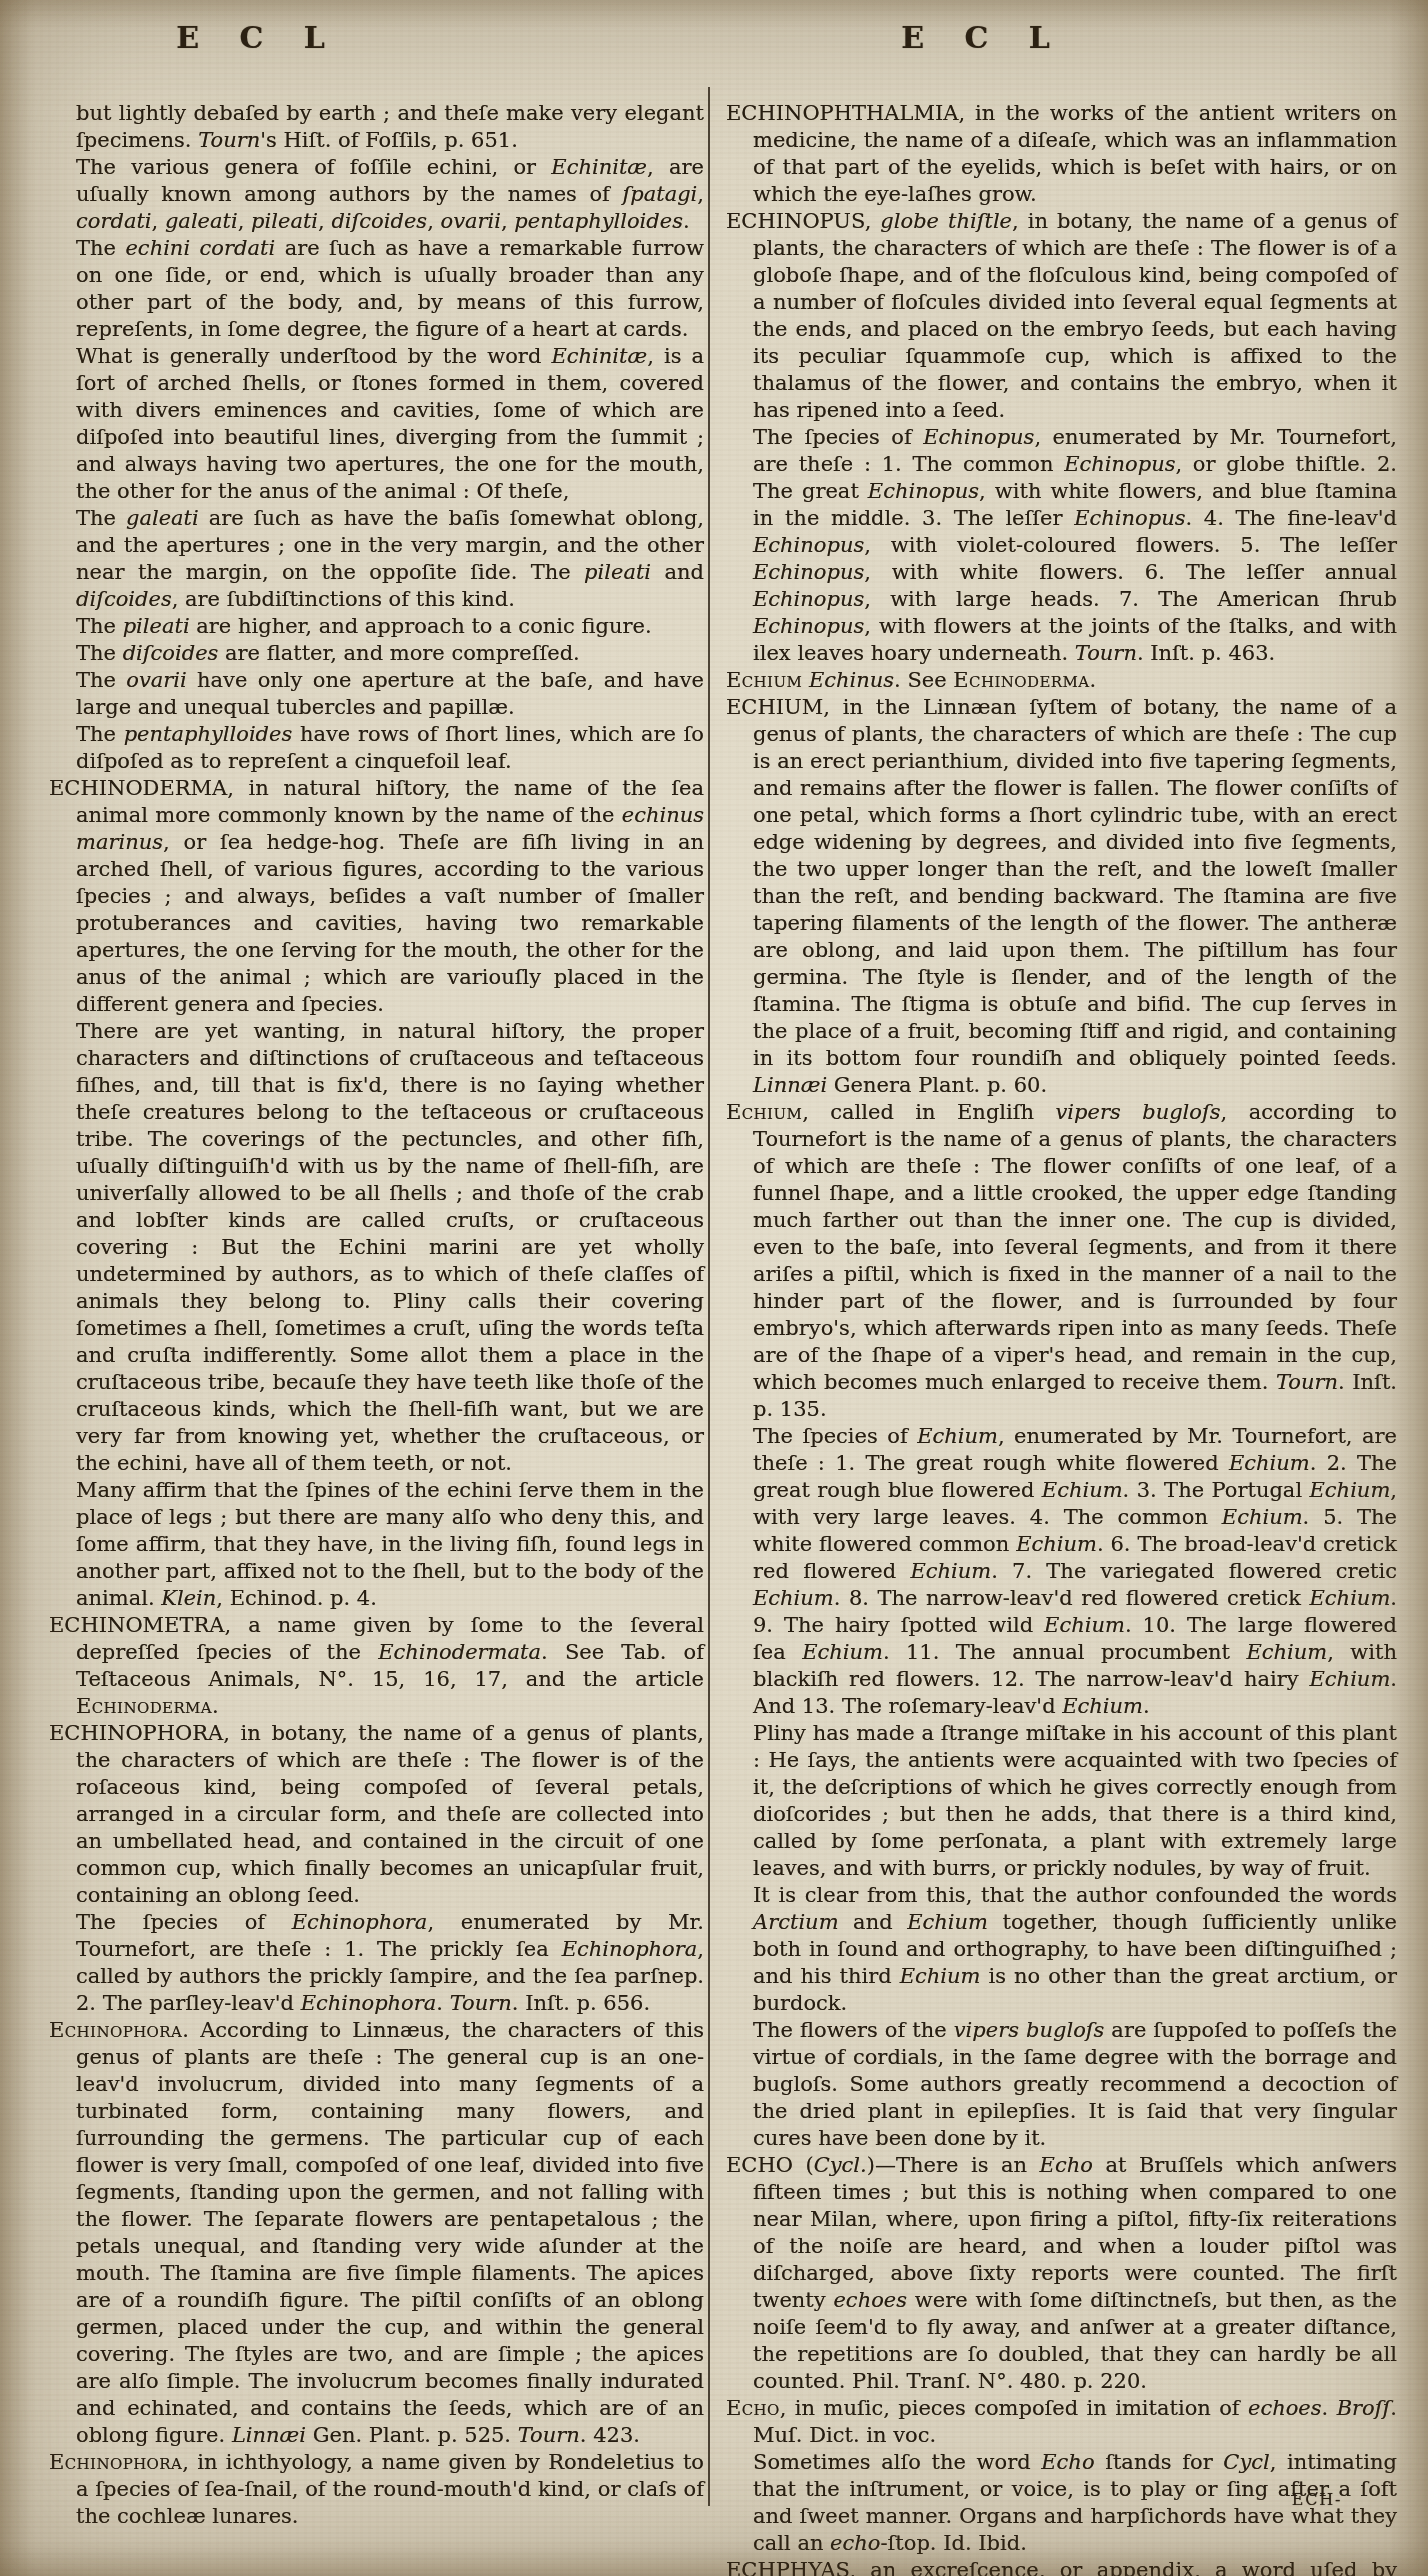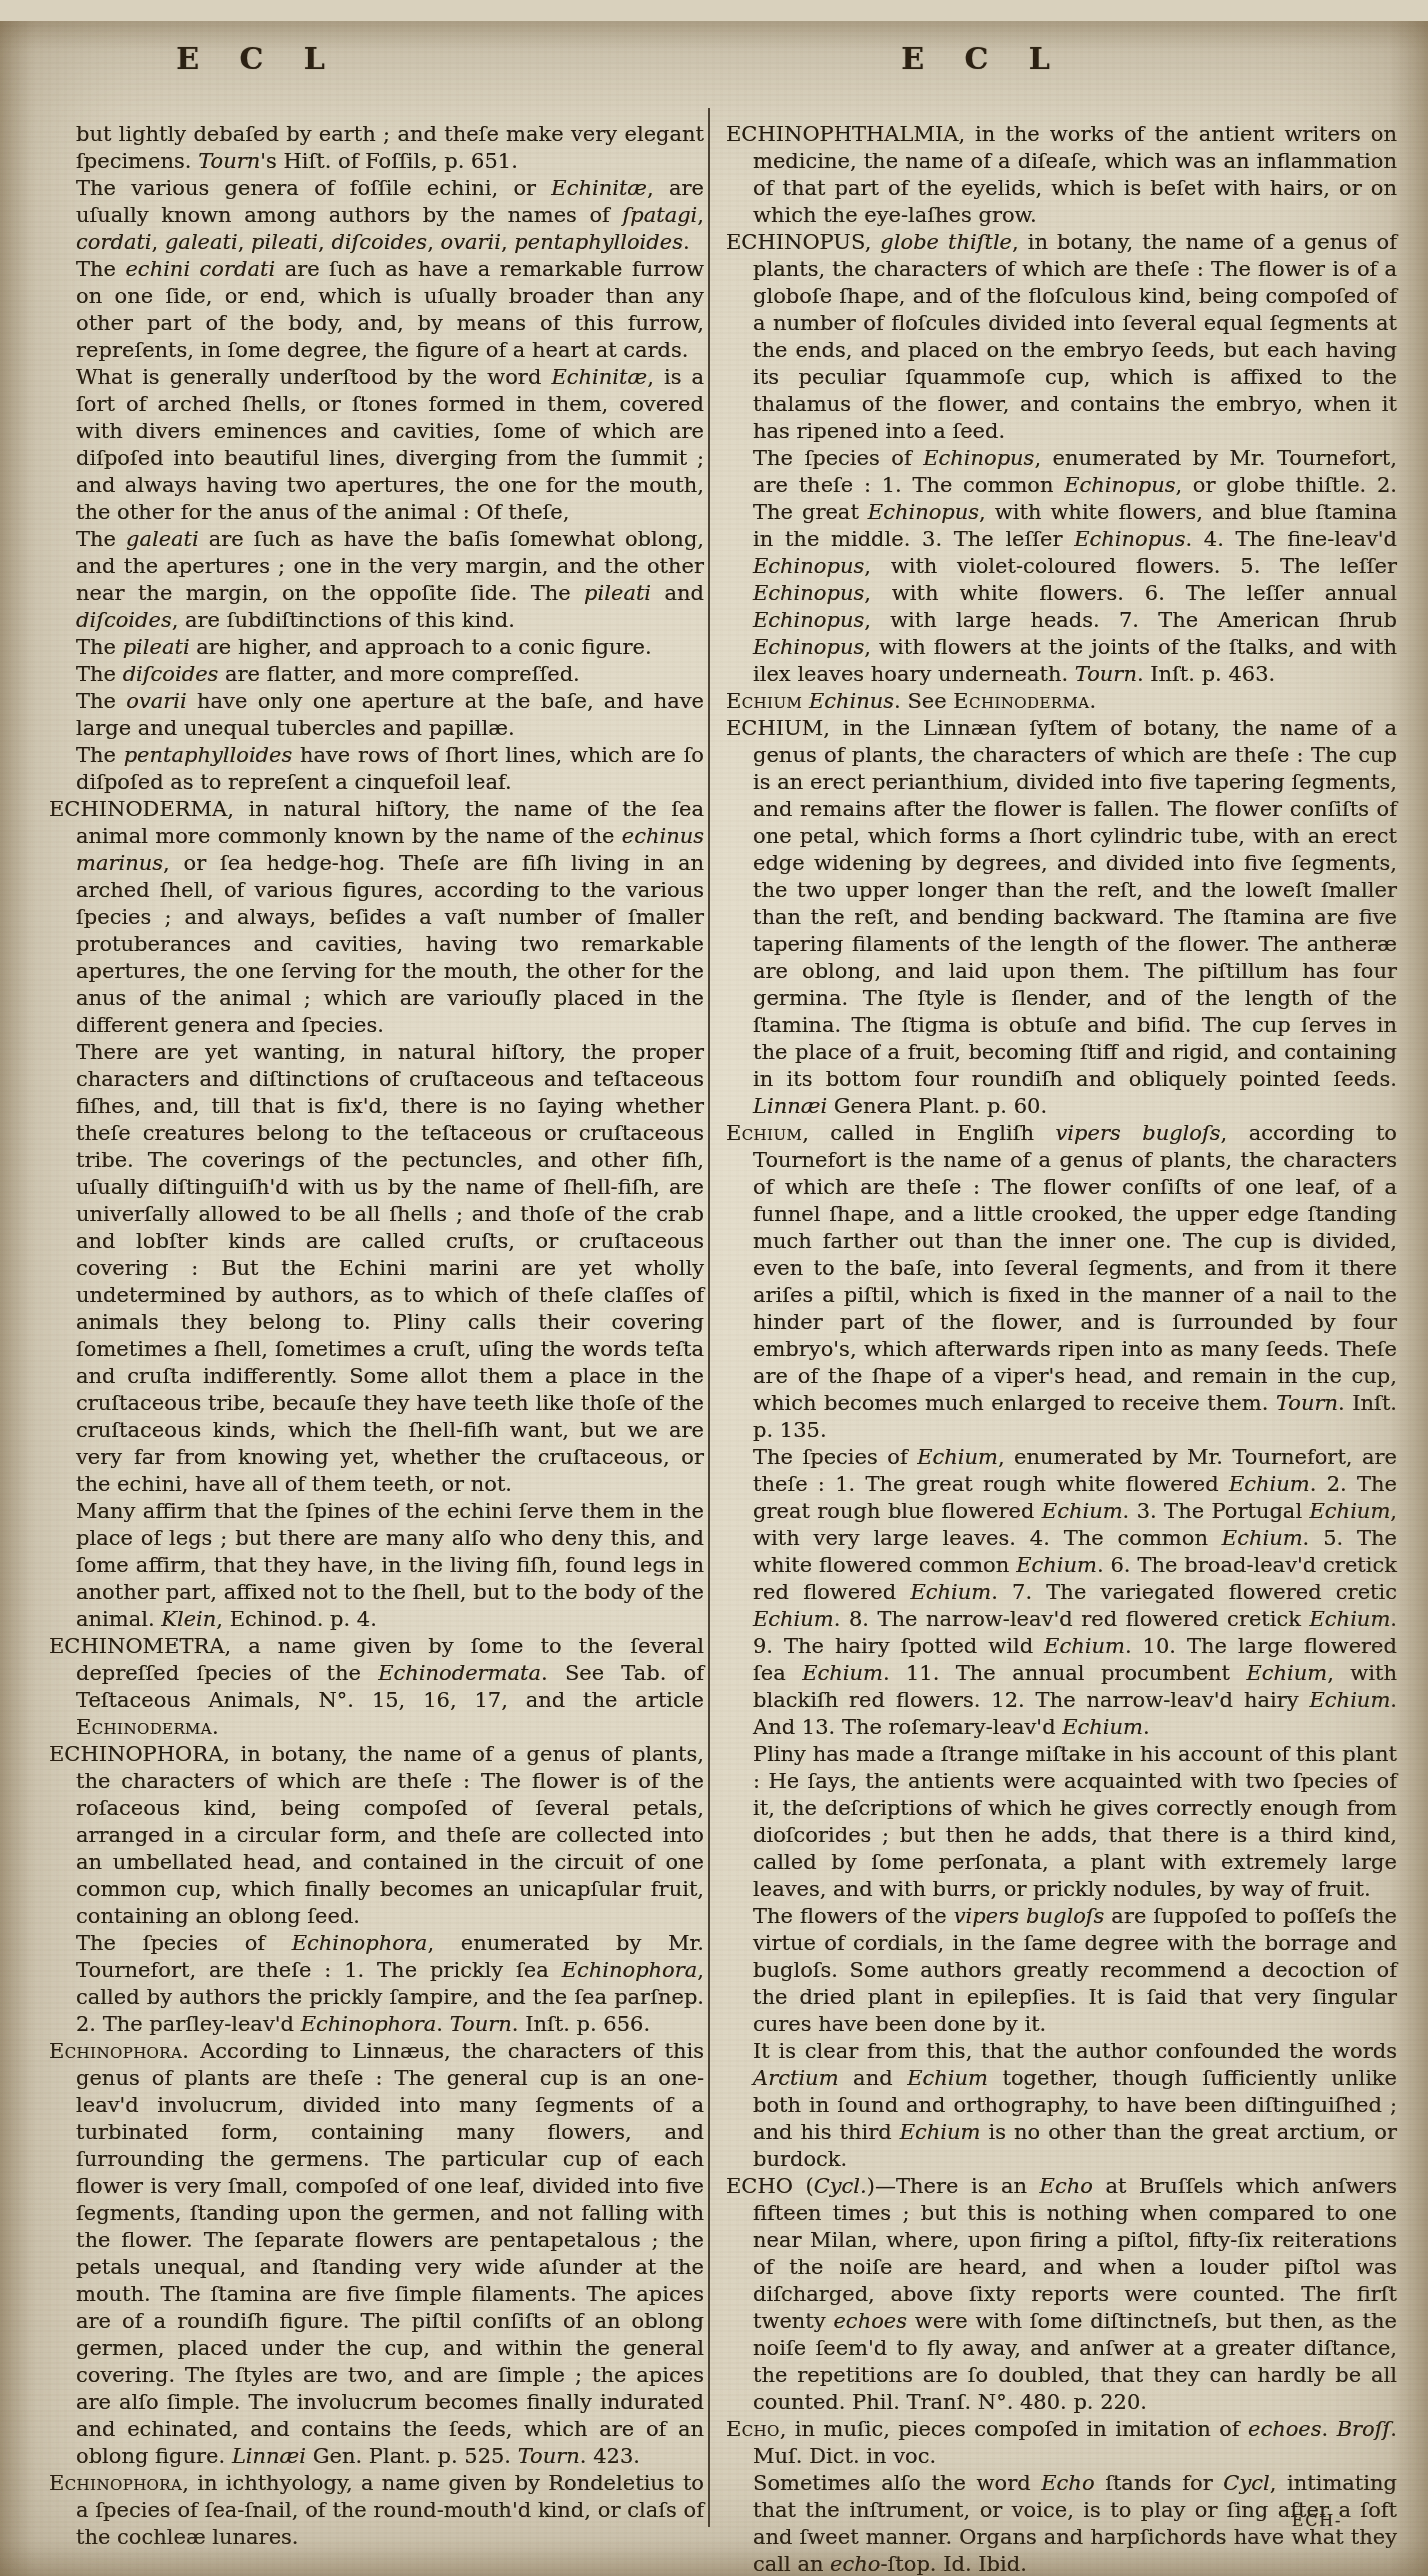--- a/index.html
+++ b/index.html
@@ -21,21 +21,20 @@
     position:absolute;inset:0;
     background:
       radial-gradient(ellipse 120% 90% at 50% 42%, rgba(255,252,240,0.30), rgba(255,252,240,0) 65%),
       repeating-linear-gradient(0deg, rgba(125,105,70,0.045) 0 1.8px, rgba(0,0,0,0) 1.8px 5.3px),
       repeating-linear-gradient(90deg, rgba(125,105,70,0.025) 0 2.7px, rgba(0,0,0,0) 2.7px 8px),
       linear-gradient(90deg, rgba(110,88,52,0.30) 0, rgba(110,88,52,0) 34px),
       linear-gradient(270deg, rgba(110,88,52,0.26) 0, rgba(110,88,52,0) 39px),
       linear-gradient(180deg, rgba(110,88,52,0.22) 0, rgba(110,88,52,0) 30px),
       linear-gradient(0deg, rgba(110,88,52,0.24) 0, rgba(110,88,52,0) 36px),
       var(--paper);
-    margin-top: 21px;
   }
   .page::after{
     content:"";position:absolute;inset:0;pointer-events:none;
     box-shadow:inset 0 0 142px rgba(92,72,40,0.38), inset 0 0 25px rgba(92,72,40,0.18);
   }
   .running-head{
     position:absolute;top:19.6px;width:196px;
     font-size:30px;font-weight:bold;letter-spacing:15px;
     text-align:center;color:var(--ink);
     text-shadow:0 0 0.9px rgba(38,29,17,0.55);
@@ -95,22 +94,22 @@
 
   <div class="column" id="col-right">
       <p class="entry">ECHINOPHTHALMIA, in the works of the antient writers on medicine, the name of a diſeaſe, which was an inflammation of that part of the eyelids, which is beſet with hairs, or on which the eye-laſhes grow.</p>
       <p class="entry">ECHINOPUS, <i>globe thiſtle</i>, in botany, the name of a genus of plants, the characters of which are theſe :  The flower is of a globoſe ſhape, and of the floſculous kind, being compoſed of a number of floſcules divided into ſeveral equal ſegments at the ends, and placed on the embryo ſeeds, but each having its peculiar ſquammoſe cup, which is affixed to the thalamus of the flower, and contains the embryo, when it has ripened into a ſeed.</p>
       <p class="para">The ſpecies of <i>Echinopus</i>, enumerated by Mr. Tournefort, are theſe :  1. The common <i>Echinopus</i>, or globe thiſtle.  2. The great <i>Echinopus</i>, with white flowers, and blue ſtamina in the middle.  3. The leſſer <i>Echinopus</i>.  4. The fine-leav'd <i>Echinopus</i>, with violet-coloured flowers.  5. The leſſer <i>Echinopus</i>, with white flowers.  6. The leſſer annual <i>Echinopus</i>, with large heads.  7. The American ſhrub <i>Echinopus</i>, with flowers at the joints of the ſtalks, and with ilex leaves hoary underneath.  <i>Tourn</i>. Inſt. p. 463.</p>
       <p class="entry"><span class="sc">Echium</span> <i>Echinus</i>.  See <span class="sc">Echinoderma</span>.</p>
       <p class="entry">ECHIUM, in the Linnæan ſyſtem of botany, the name of a genus of plants, the characters of which are theſe :  The cup is an erect perianthium, divided into five tapering ſegments, and remains after the flower is fallen.  The flower conſiſts of one petal, which forms a ſhort cylindric tube, with an erect edge widening by degrees, and divided into five ſegments, the two upper longer than the reſt, and the loweſt ſmaller than the reſt, and bending backward.  The ſtamina are five tapering filaments of the length of the flower.  The antheræ are oblong, and laid upon them.  The piſtillum has four germina. The ſtyle is ſlender, and of the length of the ſtamina.  The ſtigma is obtuſe and bifid.  The cup ſerves in the place of a fruit, becoming ſtiff and rigid, and containing in its bottom four roundiſh and obliquely pointed ſeeds.  <i>Linnæi</i> Genera Plant. p. 60.</p>
       <p class="entry"><span class="sc">Echium</span>, called in Engliſh <i>vipers bugloſs</i>, according to Tournefort is the name of a genus of plants, the characters of which are theſe :  The flower conſiſts of one leaf, of a funnel ſhape, and a little crooked, the upper edge ſtanding much farther out than the inner one.  The cup is divided, even to the baſe, into ſeveral ſegments, and from it there ariſes a piſtil, which is fixed in the manner of a nail to the hinder part of the flower, and is ſurrounded by four embryo's, which afterwards ripen into as many ſeeds.  Theſe are of the ſhape of a viper's head, and remain in the cup, which becomes much enlarged to receive them.  <i>Tourn</i>. Inſt. p. 135.</p>
       <p class="para">The ſpecies of <i>Echium</i>, enumerated by Mr. Tournefort, are theſe :  1. The great rough white flowered <i>Echium</i>.  2. The great rough blue flowered <i>Echium</i>.  3. The Portugal <i>Echium</i>, with very large leaves.  4. The common <i>Echium</i>.  5. The white flowered common <i>Echium</i>.  6. The broad-leav'd cretick red flowered <i>Echium</i>.  7. The variegated flowered cretic <i>Echium</i>.  8. The narrow-leav'd red flowered cretick <i>Echium</i>.  9. The hairy ſpotted wild <i>Echium</i>.  10. The large flowered ſea <i>Echium</i>.  11. The annual procumbent <i>Echium</i>, with blackiſh red flowers.  12. The narrow-leav'd hairy <i>Echium</i>.  And 13. The roſemary-leav'd <i>Echium</i>.</p>
       <p class="para">Pliny has made a ſtrange miſtake in his account of this plant :  He ſays, the antients were acquainted with two ſpecies of it, the deſcriptions of which he gives correctly enough from dioſcorides ; but then he adds, that there is a third kind, called by ſome perſonata, a plant with extremely large leaves, and with burrs, or prickly nodules, by way of fruit.</p>
+      <p class="para">It is clear from this, that the author confounded the words <i>Arctium</i> and <i>Echium</i> together, though ſufficiently unlike both in ſound and orthography, to have been diſtinguiſhed ; and his third <i>Echium</i> is no other than the great arctium, or burdock.</p>
       <p class="para">The flowers of the <i>vipers bugloſs</i> are ſuppoſed to poſſeſs the virtue of cordials, in the ſame degree with the borrage and bugloſs.  Some authors greatly recommend a decoction of the dried plant in epilepſies.  It is ſaid that very ſingular cures have been done by it.</p>
-      <p class="para">It is clear from this, that the author confounded the words <i>Arctium</i> and <i>Echium</i> together, though ſufficiently unlike both in ſound and orthography, to have been diſtinguiſhed ; and his third <i>Echium</i> is no other than the great arctium, or burdock.</p>
       <p class="entry">ECHO (<i>Cycl.</i>)—There is an <i>Echo</i> at Bruſſels which anſwers fifteen times ; but this is nothing when compared to one near Milan, where, upon firing a piſtol, fifty-ſix reiterations of the noiſe are heard, and when a louder piſtol was diſcharged, above ſixty reports were counted.  The firſt twenty <i>echoes</i> were with ſome diſtinctneſs, but then, as the noiſe ſeem'd to fly away, and anſwer at a greater diſtance, the repetitions are ſo doubled, that they can hardly be all counted.  Phil. Tranſ. N°. 480. p. 220.</p>
       <p class="entry"><span class="sc">Echo</span>, in muſic, pieces compoſed in imitation of <i>echoes</i>.  <i>Broſſ</i>. Muſ. Dict. in voc.</p>
       <p class="para">Sometimes alſo the word <i>Echo</i> ſtands for <i>Cycl</i>, intimating that the inſtrument, or voice, is to play or ſing after a ſoft and ſweet manner.  Organs and harpſichords have what they call an <i>echo</i>-ſtop.  Id. Ibid.</p>
       <p class="entry">ECHPHYAS, an excreſcence, or appendix, a word uſed by many of the antient writers in medicine.  The appendicula vermiformis is thus called by many authors.</p>
     </div>
 
   <div class="catchword">ECH-</div>
 </div>
 
 

